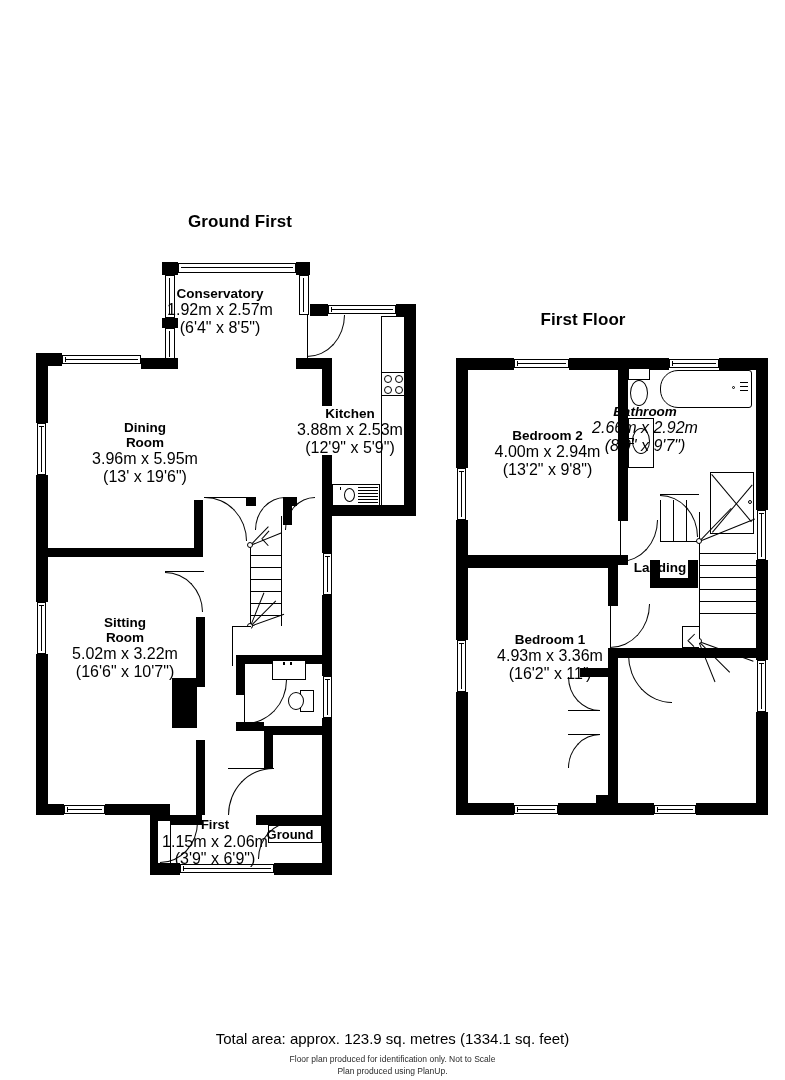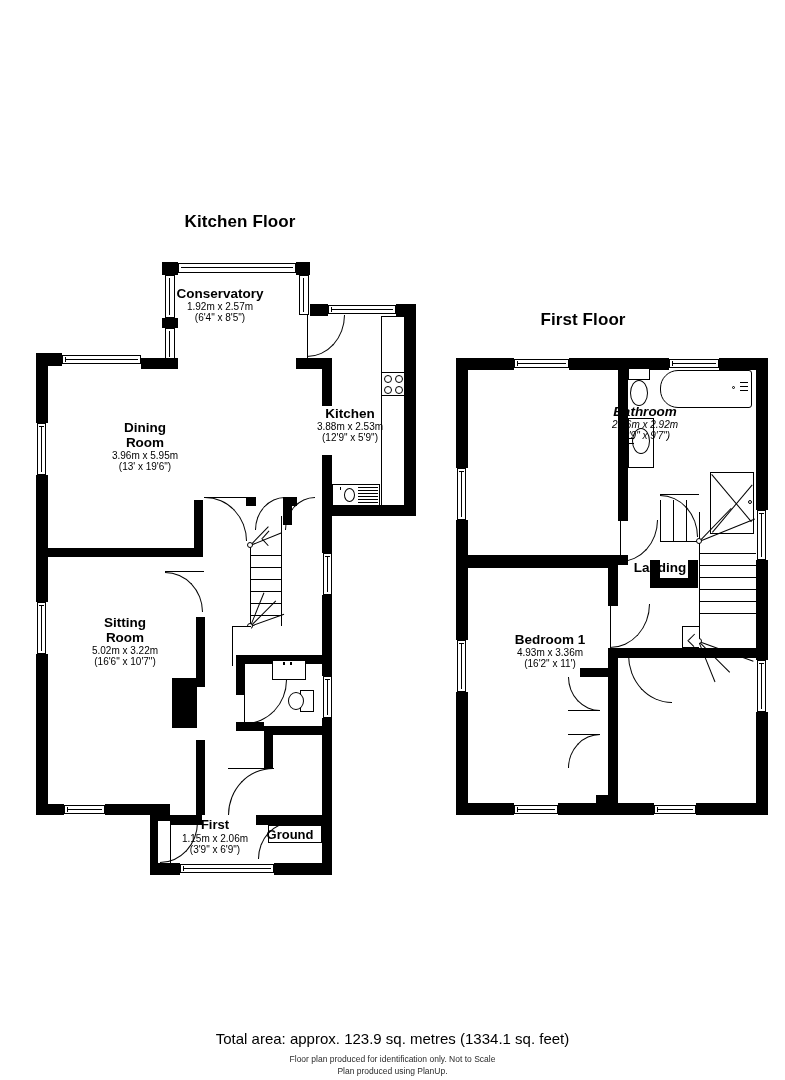--- a/index.html
+++ b/index.html
@@ -9,21 +9,21 @@
   }
   #stage{position:absolute;left:0;top:0;width:785px;height:1080px;}
 
   
   .floor-title{
     position:absolute;font-size:17px;font-weight:bold;letter-spacing:.1px;
     white-space:nowrap;text-align:center;
   }
   .room{position:absolute;text-align:center;white-space:nowrap;line-height:1.12;}
   .room .rname{font-size:13.5px;font-weight:bold;display:block;}
-  .room .rdim{font-size:10px;font-weight:normal;display:block;}
+  .room .rdim{font-size:16px;font-weight:normal;display:block;}
   .room.small .rname{font-size:13px;}
 
   .footer-area{
     position:absolute;left:0;width:785px;text-align:center;
     font-size:15px;font-weight:normal;white-space:nowrap;
   }
   .footer-note{
     position:absolute;left:0;width:785px;text-align:center;
     font-size:8.5px;color:#2b2b2b;white-space:nowrap;line-height:1.35;
   }
@@ -58,21 +58,21 @@
   .stair-step{position:absolute;background:#000;height:1px;}
   .stair-vert{position:absolute;background:#000;width:1px;}
   .diag{position:absolute;transform-origin:0 0;background:#000;height:1px;}
   .blk{position:absolute;background:#000;}
 </style>
 </head>
 <body>
 
 <div id="stage">
 
-  <div class="floor-title" style="left:130px;top:212px;width:220px;">Kitchen Floor</div>
+  <div class="floor-title" style="left:130px;top:212px;width:220px;">Ground First</div>
 
   <div class="w" style="left:162px;top:262px;width:16px;height:13px;"></div>
 
   <div class="glz" style="left:178px;top:263px;width:118px;height:10px;"></div>
   <div class="hair" style="left:181px;top:267px;width:112px;height:1px;"></div>
 
   <div class="w" style="left:296px;top:262px;width:14px;height:13px;"></div>
 
   <div class="glz" style="left:165px;top:275px;width:10px;height:43px;"></div>
   <div class="hair" style="left:169px;top:278px;width:1px;height:37px;"></div>
@@ -300,20 +300,25 @@
   <div class="diag" style="left:712px;top:474px;width:62px;transform:rotate(50deg);"></div>
   <div class="diag" style="left:712px;top:532px;width:62px;transform:rotate(-50deg);"></div>
   <div class="oval" style="left:748px;top:500px;width:4px;height:4px;"></div>
 
   <div class="room" style="left:560px;top:404px;width:170px;font-style:italic;">
     <span class="rname">Bathroom</span>
     <span class="rdim">2.66m x 2.92m</span>
     <span class="rdim">(8'9" x 9'7")</span>
   </div>
 
+  <div class="room" style="left:465px;top:428px;width:165px;">
+    <span class="rname">Bedroom 2</span>
+    <span class="rdim">4.00m x 2.94m</span>
+    <span class="rdim">(13'2" x 9'8")</span>
+  </div>
 
   <div class="room" style="left:600px;top:560px;width:120px;">
     <span class="rname">Landing</span>
   </div>
 
   <div class="stair-vert" style="left:699px;top:512px;height:130px;"></div>
   <div class="stair-vert" style="left:660px;top:500px;height:42px;"></div>
   <div class="stair-step" style="left:660px;top:541px;width:39px;"></div>
   <div class="stair-vert" style="left:673px;top:500px;height:42px;"></div>
   <div class="stair-vert" style="left:686px;top:500px;height:42px;"></div>

